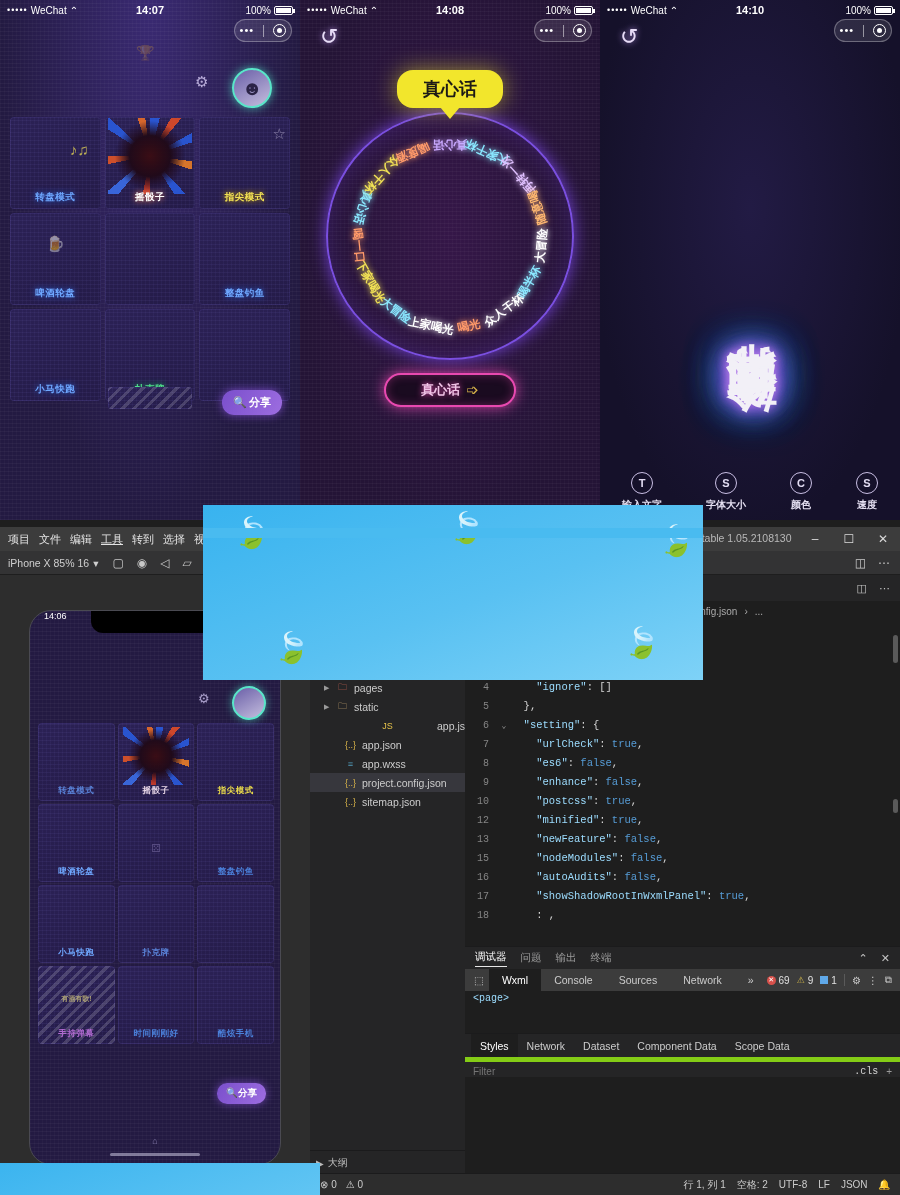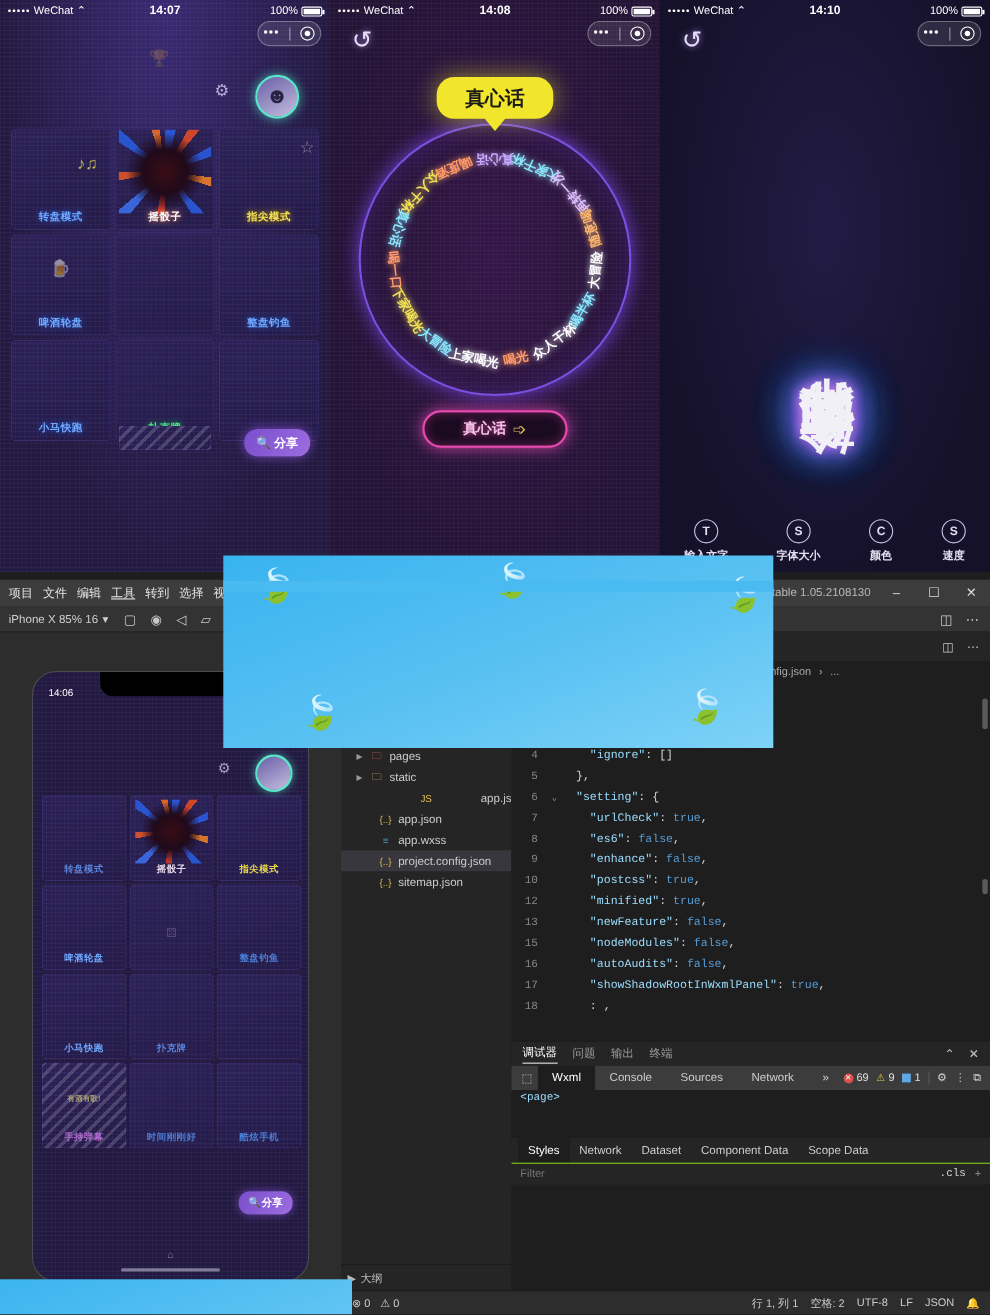--- a/index.html
+++ b/index.html
@@ -215,21 +215,21 @@
   .sim-pane { width:310px; background:#2d2d2d; position:relative; }
   .sim-device {
     position:absolute; left:29px; top:35px; width:252px; height:555px;
     border-radius:22px; border:1px solid #4a4a52; overflow:hidden;
     background:#231a42;
   }
   .sim-notch {
     position:absolute; left:50%; top:0; transform:translateX(-50%);
     width:128px;height:22px;background:#000;border-radius:0 0 12px 12px; z-index:9;
   }
-  .sim-time { position:absolute; left:14px; top:14px; z-index:9; color:#fff; font-size:9px; }
+  .sim-time { position:absolute; left:14px; top:0; z-index:9; color:#fff; font-size:9px; }
   .sim-batt { position:absolute; right:14px; top:5px; z-index:9; color:#fff; font-size:8px; display:flex; align-items:center; gap:3px;}
   .sim-capsule {
     position:absolute; right:10px; top:30px; z-index:9;
     width:52px;height:20px;border-radius:10px;border:1px solid rgba(255,255,255,.28);
     background:rgba(255,255,255,.09); display:flex;align-items:center;justify-content:space-around;
   }
   .sim-capsule .cdots{color:#fff;font-size:10px;letter-spacing:1px;}
   .sim-capsule .sep{width:1px;height:10px;background:rgba(255,255,255,.45);}
   .sim-capsule .ctarget{width:11px;height:11px;border:1.3px solid #fff;border-radius:50%;}
   .sim-gear { position:absolute; left:168px; top:80px; z-index:9; color:#c8bdea; font-size:13px; opacity:.8;}
@@ -322,21 +322,21 @@
   .dev-tabs .insp { width:24px; display:flex;align-items:center;justify-content:center; color:#c0c0c0;}
   .dev-tabs .counts { margin-left:auto; display:flex; align-items:center; gap:7px; padding-right:8px; font-size:10px;}
   .cerr { display:flex;align-items:center;gap:3px;color:#e0e0e0; }
   .dotred{width:9px;height:9px;border-radius:50%;background:#d8514b;color:#fff;font-size:7px;display:flex;align-items:center;justify-content:center;}
   .triyel{color:#dcbf4b;font-size:9px;}
   .sqblue{width:8px;height:8px;background:#5fa8e8;}
   .wxml-area { height:42px; background:#1e1e1e; color:#9cdcfe; font-size:10px; padding:2px 8px; font-family:"Liberation Mono", monospace; }
   .styles-tabs { height:24px; background:#252526; display:flex; align-items:center; gap:0; color:#cccccc; font-size:10.5px; padding-left:6px; border-top:1px solid #1b1b1c;}
   .styles-tabs .st { padding:0 9px; height:24px; display:flex; align-items:center; }
   .styles-tabs .st.on { background:#1e1e1e; color:#fff; }
-  .filterrow { height:20px; background:#252526; display:flex; align-items:center; color:#8b8b8b; font-size:10px; padding:0 8px; border-top:1px solid #84cc16;}
+  .filterrow { height:20px; background:#252526; display:flex; align-items:flex-end; color:#8b8b8b; font-size:10px; padding:0 8px; border-top:5px solid #84cc16;}
   .filterrow .cls { margin-left:auto; color:#d4d4d4; font-family:"Liberation Mono", monospace; font-size:10px;}
   .filterrow .plus { padding-left:8px; color:#9a9a9a; }
   .styles-body { flex:1; background:#1e1e1e; }
 
   
   .statusbar {
     position:absolute; left:0; bottom:0; width:900px; height:22px;
     background:#2d2d2d; display:flex; align-items:center;
     color:#cccccc; font-size:10px; border-top:1px solid #1b1b1c;
   }

